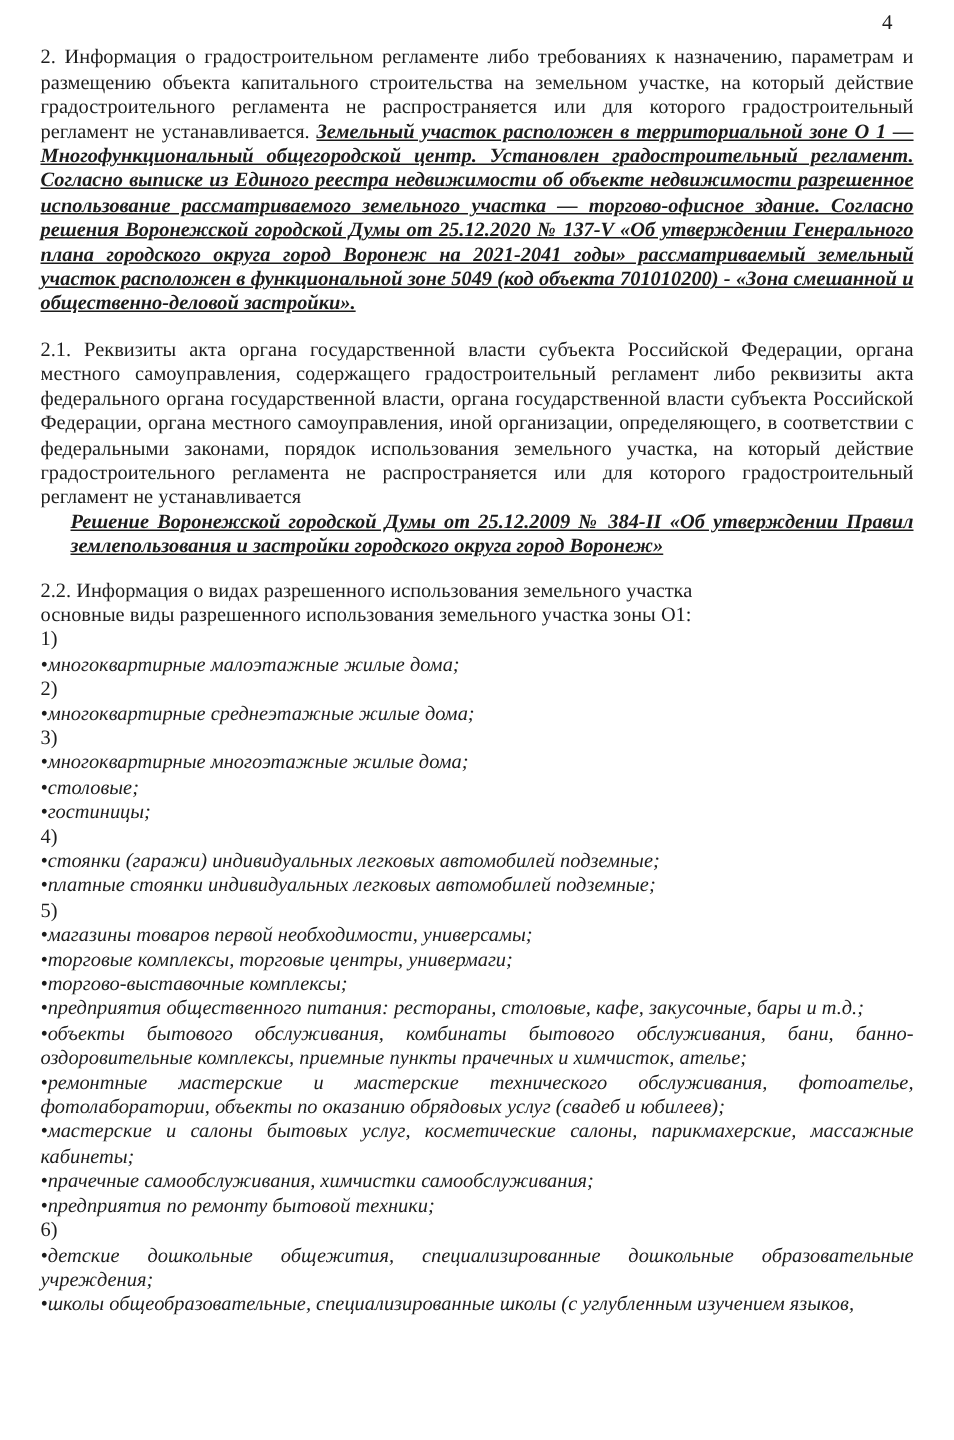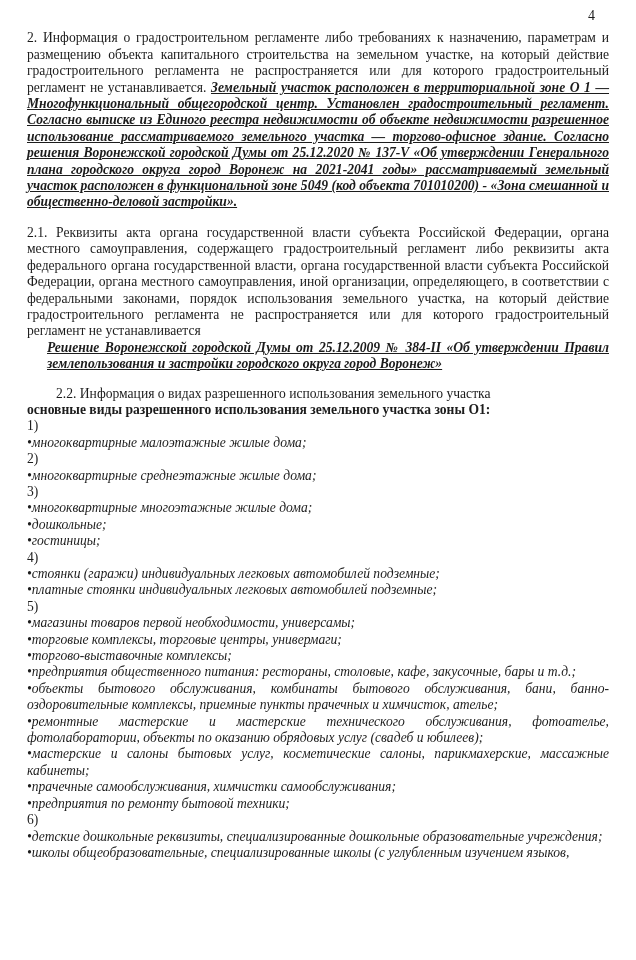--- a/index.html
+++ b/index.html
@@ -23,41 +23,41 @@
     text-align: right;
     padding-right: 14px;
     font-size: 14px;
   }
   .para {
     text-align: justify;
     margin: 0;
   }
   .mt-para2   { margin-top: 6px; }
   .mt-para21  { margin-top: 14px; }
-  .mt-para22  { margin-top: 13px; margin-left: 29px; }
+  .mt-para22  { margin-top: 13px; }
   .mt-heading { margin-top: 14px; }
   .emph {
     font-weight: bold;
     font-style: italic;
     text-decoration: underline;
   }
   .emph-block {
     display: block;
     font-weight: bold;
     font-style: italic;
     text-decoration: underline;
     text-align: justify;
     margin-left: 20px;
   }
   .normal-block {
     display: block;
     text-align: justify;
   }
   .list-heading {
-    font-weight: bold;
+    font-weight: normal;
     margin: 0;
   }
   .li {
     text-align: justify;
     margin: 0;
   }
   .li.bullet {
     font-style: italic;
   }
   .li.num {
@@ -82,33 +82,33 @@
 
   <p class="list-heading mt-heading">основные виды разрешенного использования земельного участка зоны О1:</p>
 
   <div>
     <div class="li num">1)</div>
     <div class="li bullet">•многоквартирные малоэтажные жилые дома;</div>
     <div class="li num">2)</div>
     <div class="li bullet">•многоквартирные среднеэтажные жилые дома;</div>
     <div class="li num">3)</div>
     <div class="li bullet">•многоквартирные многоэтажные жилые дома;</div>
-    <div class="li bullet">•дошкольные;</div>
+    <div class="li bullet">•столовые;</div>
     <div class="li bullet">•гостиницы;</div>
     <div class="li num">4)</div>
     <div class="li bullet">•стоянки (гаражи) индивидуальных легковых автомобилей подземные;</div>
     <div class="li bullet">•платные стоянки индивидуальных легковых автомобилей подземные;</div>
     <div class="li num">5)</div>
     <div class="li bullet">•магазины товаров первой необходимости, универсамы;</div>
     <div class="li bullet">•торговые комплексы, торговые центры, универмаги;</div>
     <div class="li bullet">•торгово-выставочные комплексы;</div>
     <div class="li bullet">•предприятия общественного питания: рестораны, столовые, кафе, закусочные, бары и т.д.;</div>
     <div class="li bullet">•объекты бытового обслуживания, комбинаты бытового обслуживания, бани, банно-оздоровительные комплексы, приемные пункты прачечных и химчисток, ателье;</div>
     <div class="li bullet">•ремонтные мастерские и мастерские технического обслуживания, фотоателье, фотолаборатории, объекты по оказанию обрядовых услуг (свадеб и юбилеев);</div>
     <div class="li bullet">•мастерские и салоны бытовых услуг, косметические салоны, парикмахерские, массажные кабинеты;</div>
     <div class="li bullet">•прачечные самообслуживания, химчистки самообслуживания;</div>
     <div class="li bullet">•предприятия по ремонту бытовой техники;</div>
     <div class="li num">6)</div>
-    <div class="li bullet">•детские дошкольные реквизиты, специализированные дошкольные образовательные учреждения;</div>
+    <div class="li bullet">•детские дошкольные общежития, специализированные дошкольные образовательные учреждения;</div>
     <div class="li bullet">•школы общеобразовательные, специализированные школы (с углубленным изучением языков,</div>
   </div>
 
 </div>
 
 </body></html>

